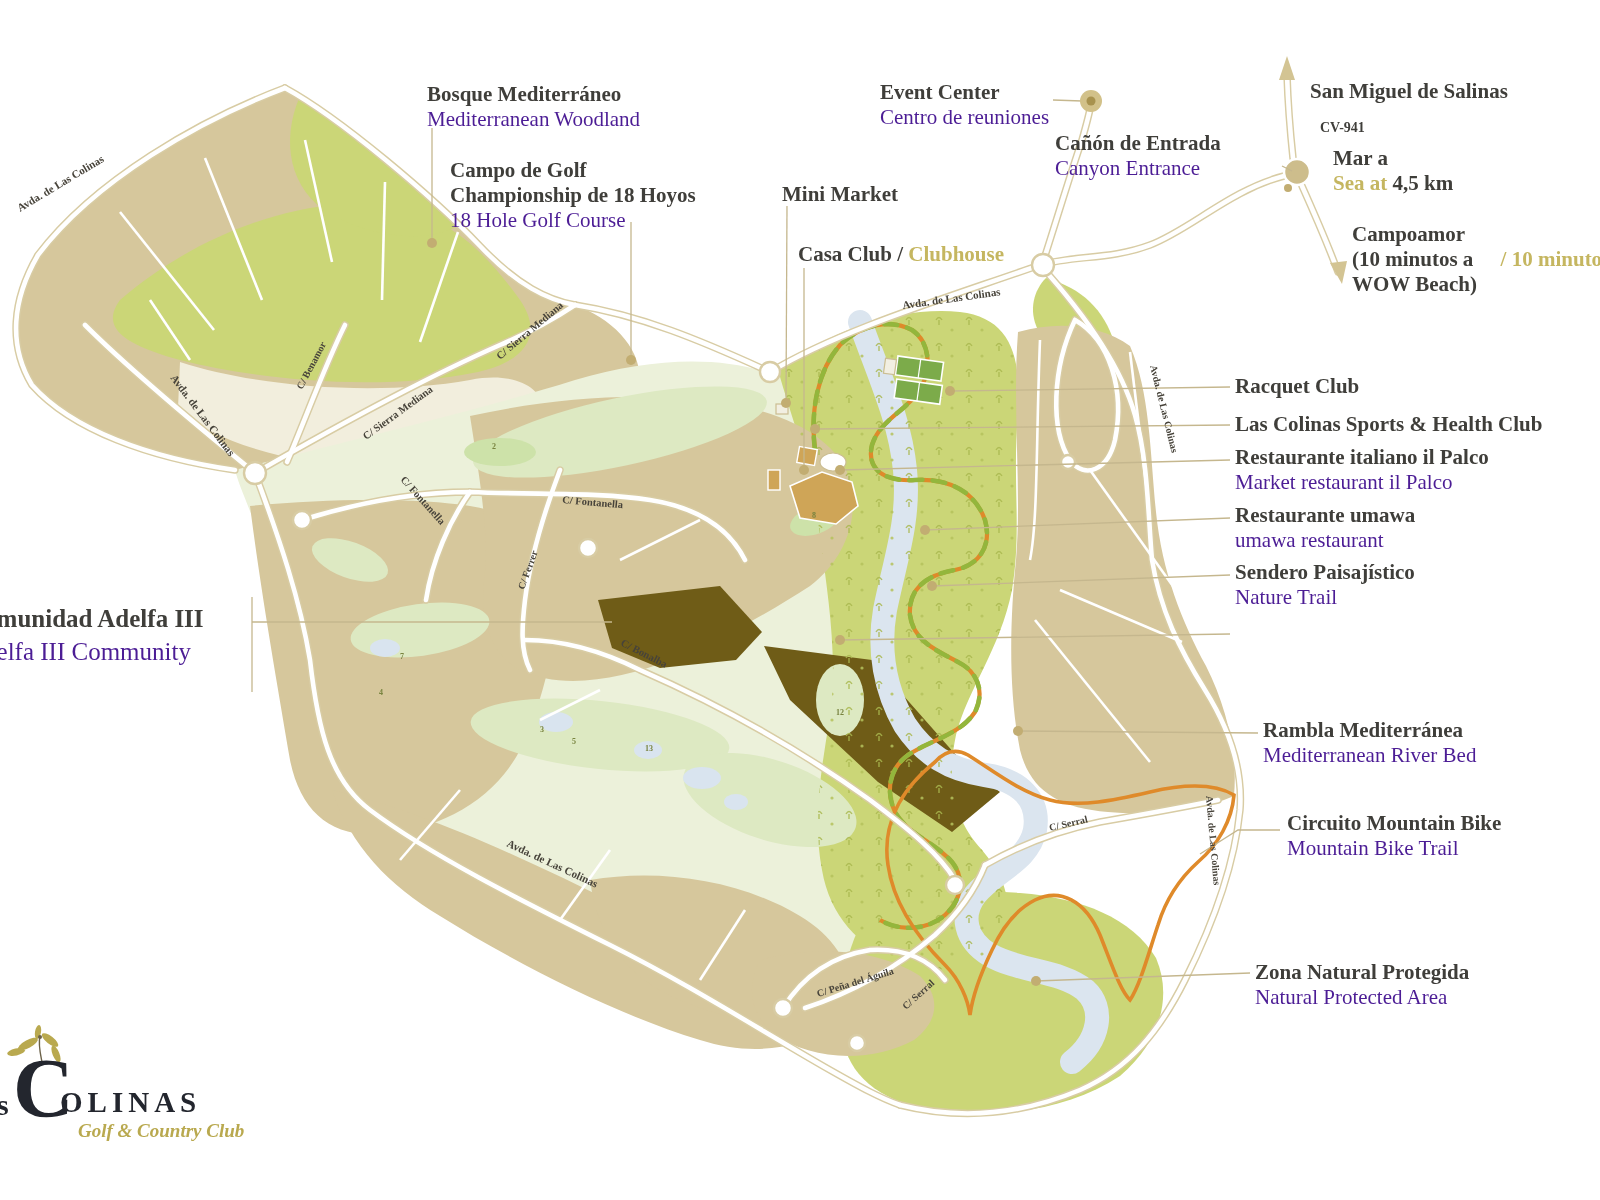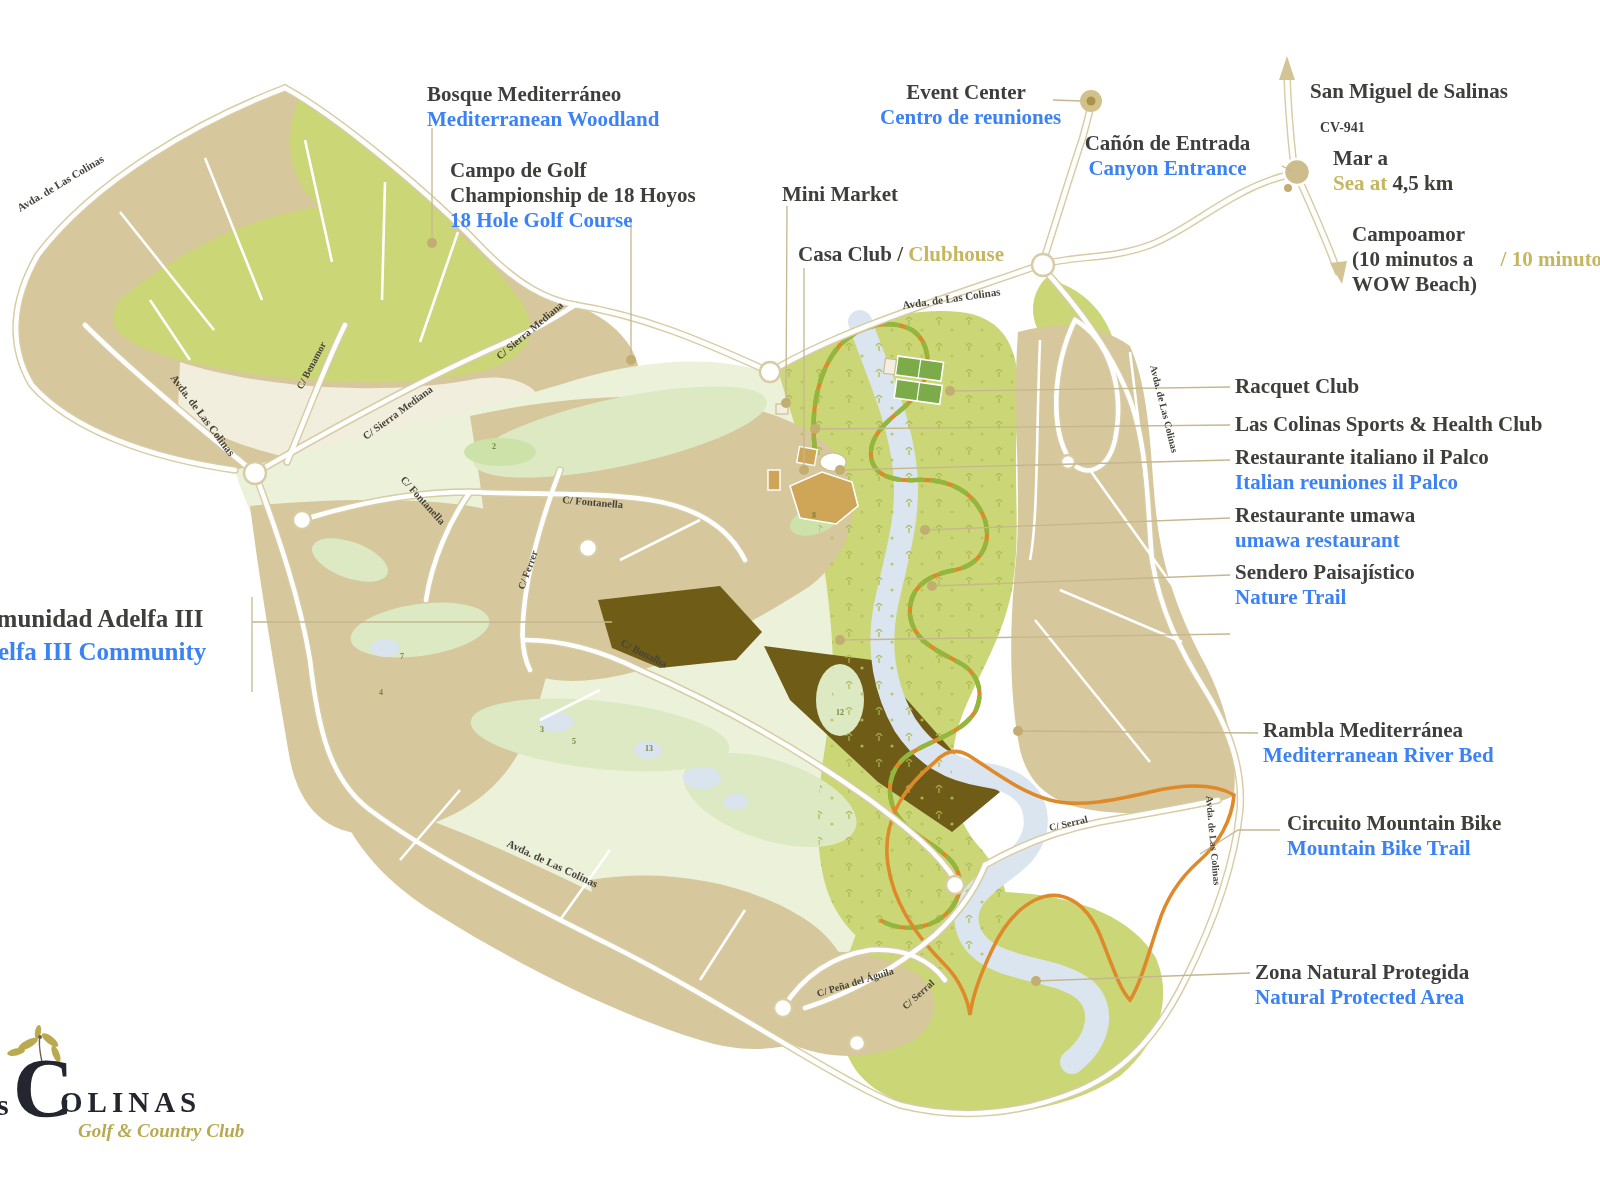--- a/index.html
+++ b/index.html
@@ -6,22 +6,22 @@
   body{
     width:1600px;height:1200px;overflow:hidden;position:relative;
     background:#ffffff;
     font-family:"Liberation Serif","DejaVu Serif",serif;
   }
   #stage{position:absolute;inset:0;width:1600px;height:1200px}
   svg{position:absolute;left:0;top:0}
   .ann{position:absolute;font-weight:bold;color:#3f3e3a;line-height:1.18;white-space:nowrap;font-size:21px}
   .ann .g{color:#c5b660}
   .ann.center{text-align:left}
-  .ann.right{text-align:center}
-  .sub{color:#3b82f6;font-weight:bold}
+  .ann.right{text-align:left}
+  .sub{color:#4c1d95;font-weight:normal}
   .big{font-size:25px;line-height:1.3}
   
   #logo{position:absolute;left:0;top:1028px;width:260px;height:150px;color:#23262e}
   #logo .partial{position:absolute;left:-3px;top:60px;font-size:30px;font-weight:bold;letter-spacing:4px}
   #logo .initial{position:absolute;left:13px;top:12px;font-size:84px;font-weight:bold}
   #logo .rest{position:absolute;left:60px;top:58px;font-size:29px;font-weight:bold;letter-spacing:5px}
   #logo .tagline{position:absolute;left:78px;top:92px;font-size:19px;font-style:italic;color:#b9a94f;font-weight:bold}
   .street{font-family:"Liberation Serif","DejaVu Serif",serif;font-weight:bold;fill:#47433a}
   .holeno{font-family:"Liberation Serif","DejaVu Serif",serif;font-weight:bold;fill:#78833f;font-size:8px}
 </style>
@@ -319,21 +319,21 @@
 <div class="ann" style="left:1235px;top:374px">
   <div>Racquet Club</div>
 </div>
 
 <div class="ann" style="left:1235px;top:412px">
   <div>Las Colinas Sports &amp; Health Club</div>
 </div>
 
 <div class="ann" style="left:1235px;top:445px">
   <div>Restaurante italiano il Palco</div>
-  <div class="sub">Italian reuniones il Palco</div>
+  <div class="sub">Market restaurant il Palco</div>
 </div>
 
 <div class="ann" style="left:1235px;top:503px">
   <div>Restaurante umawa</div>
   <div class="sub">umawa restaurant</div>
 </div>
 
 <div class="ann" style="left:1235px;top:560px">
   <div>Sendero Paisajístico</div>
   <div class="sub">Nature Trail</div>

